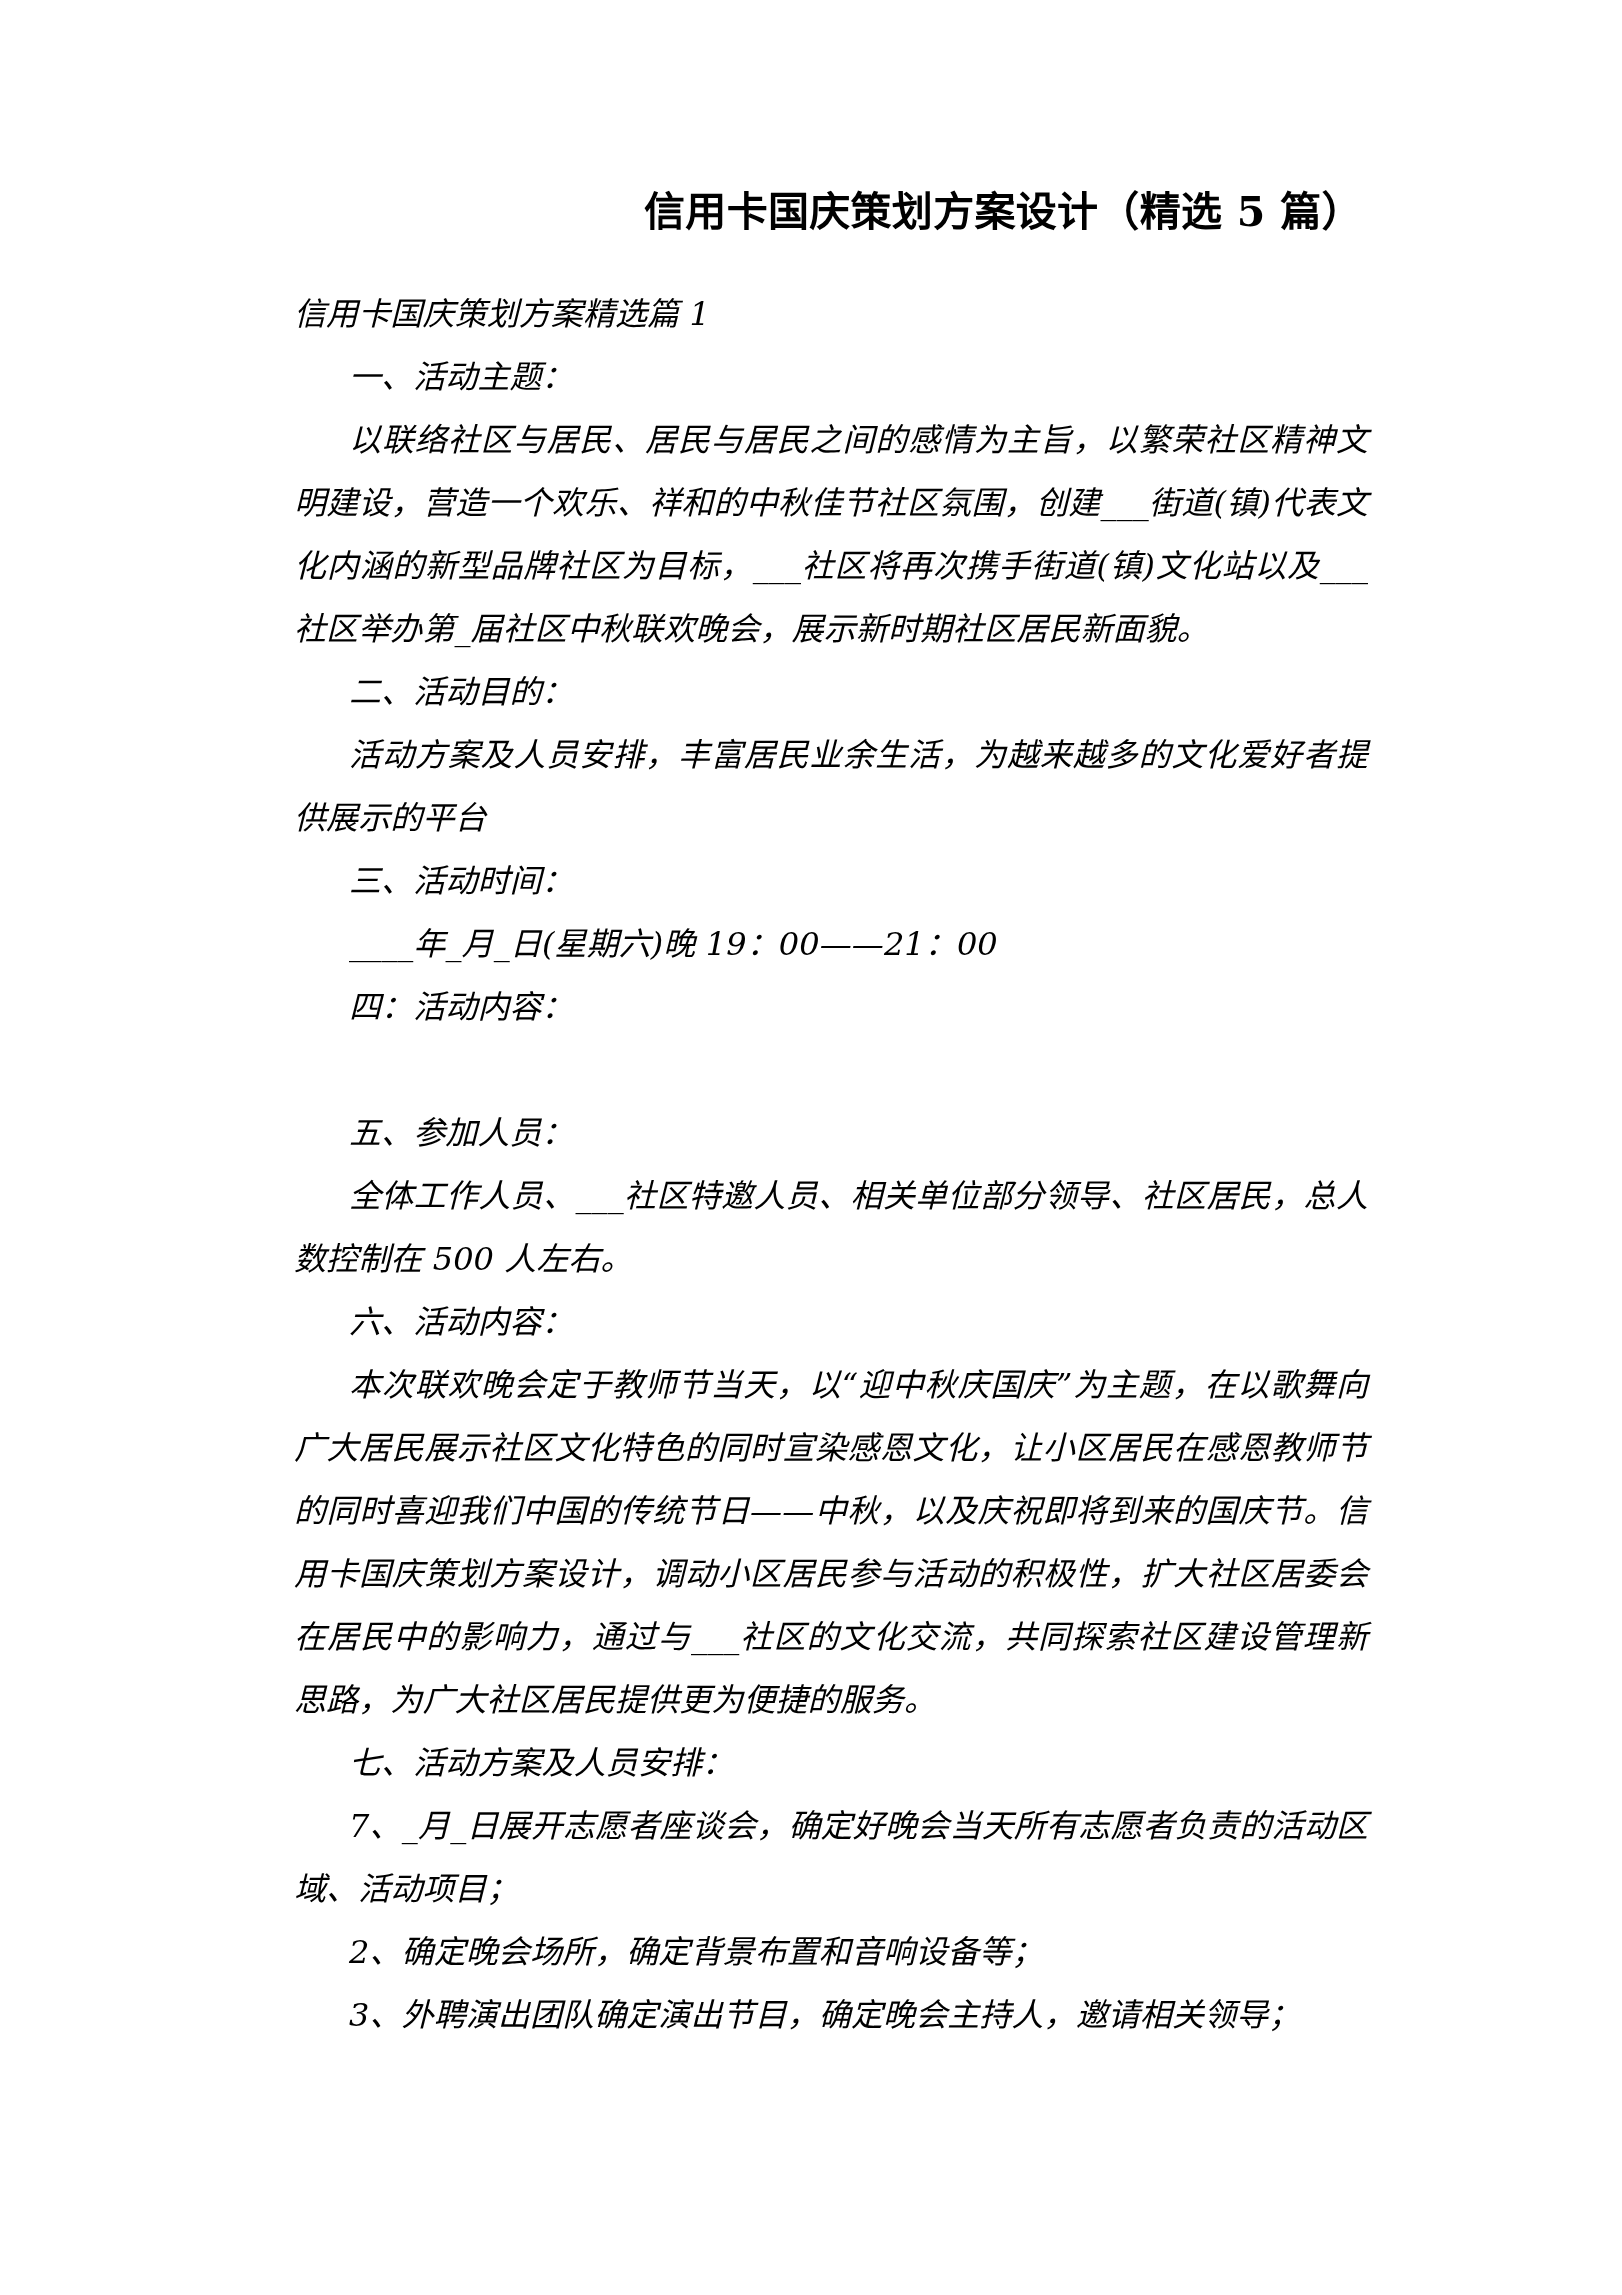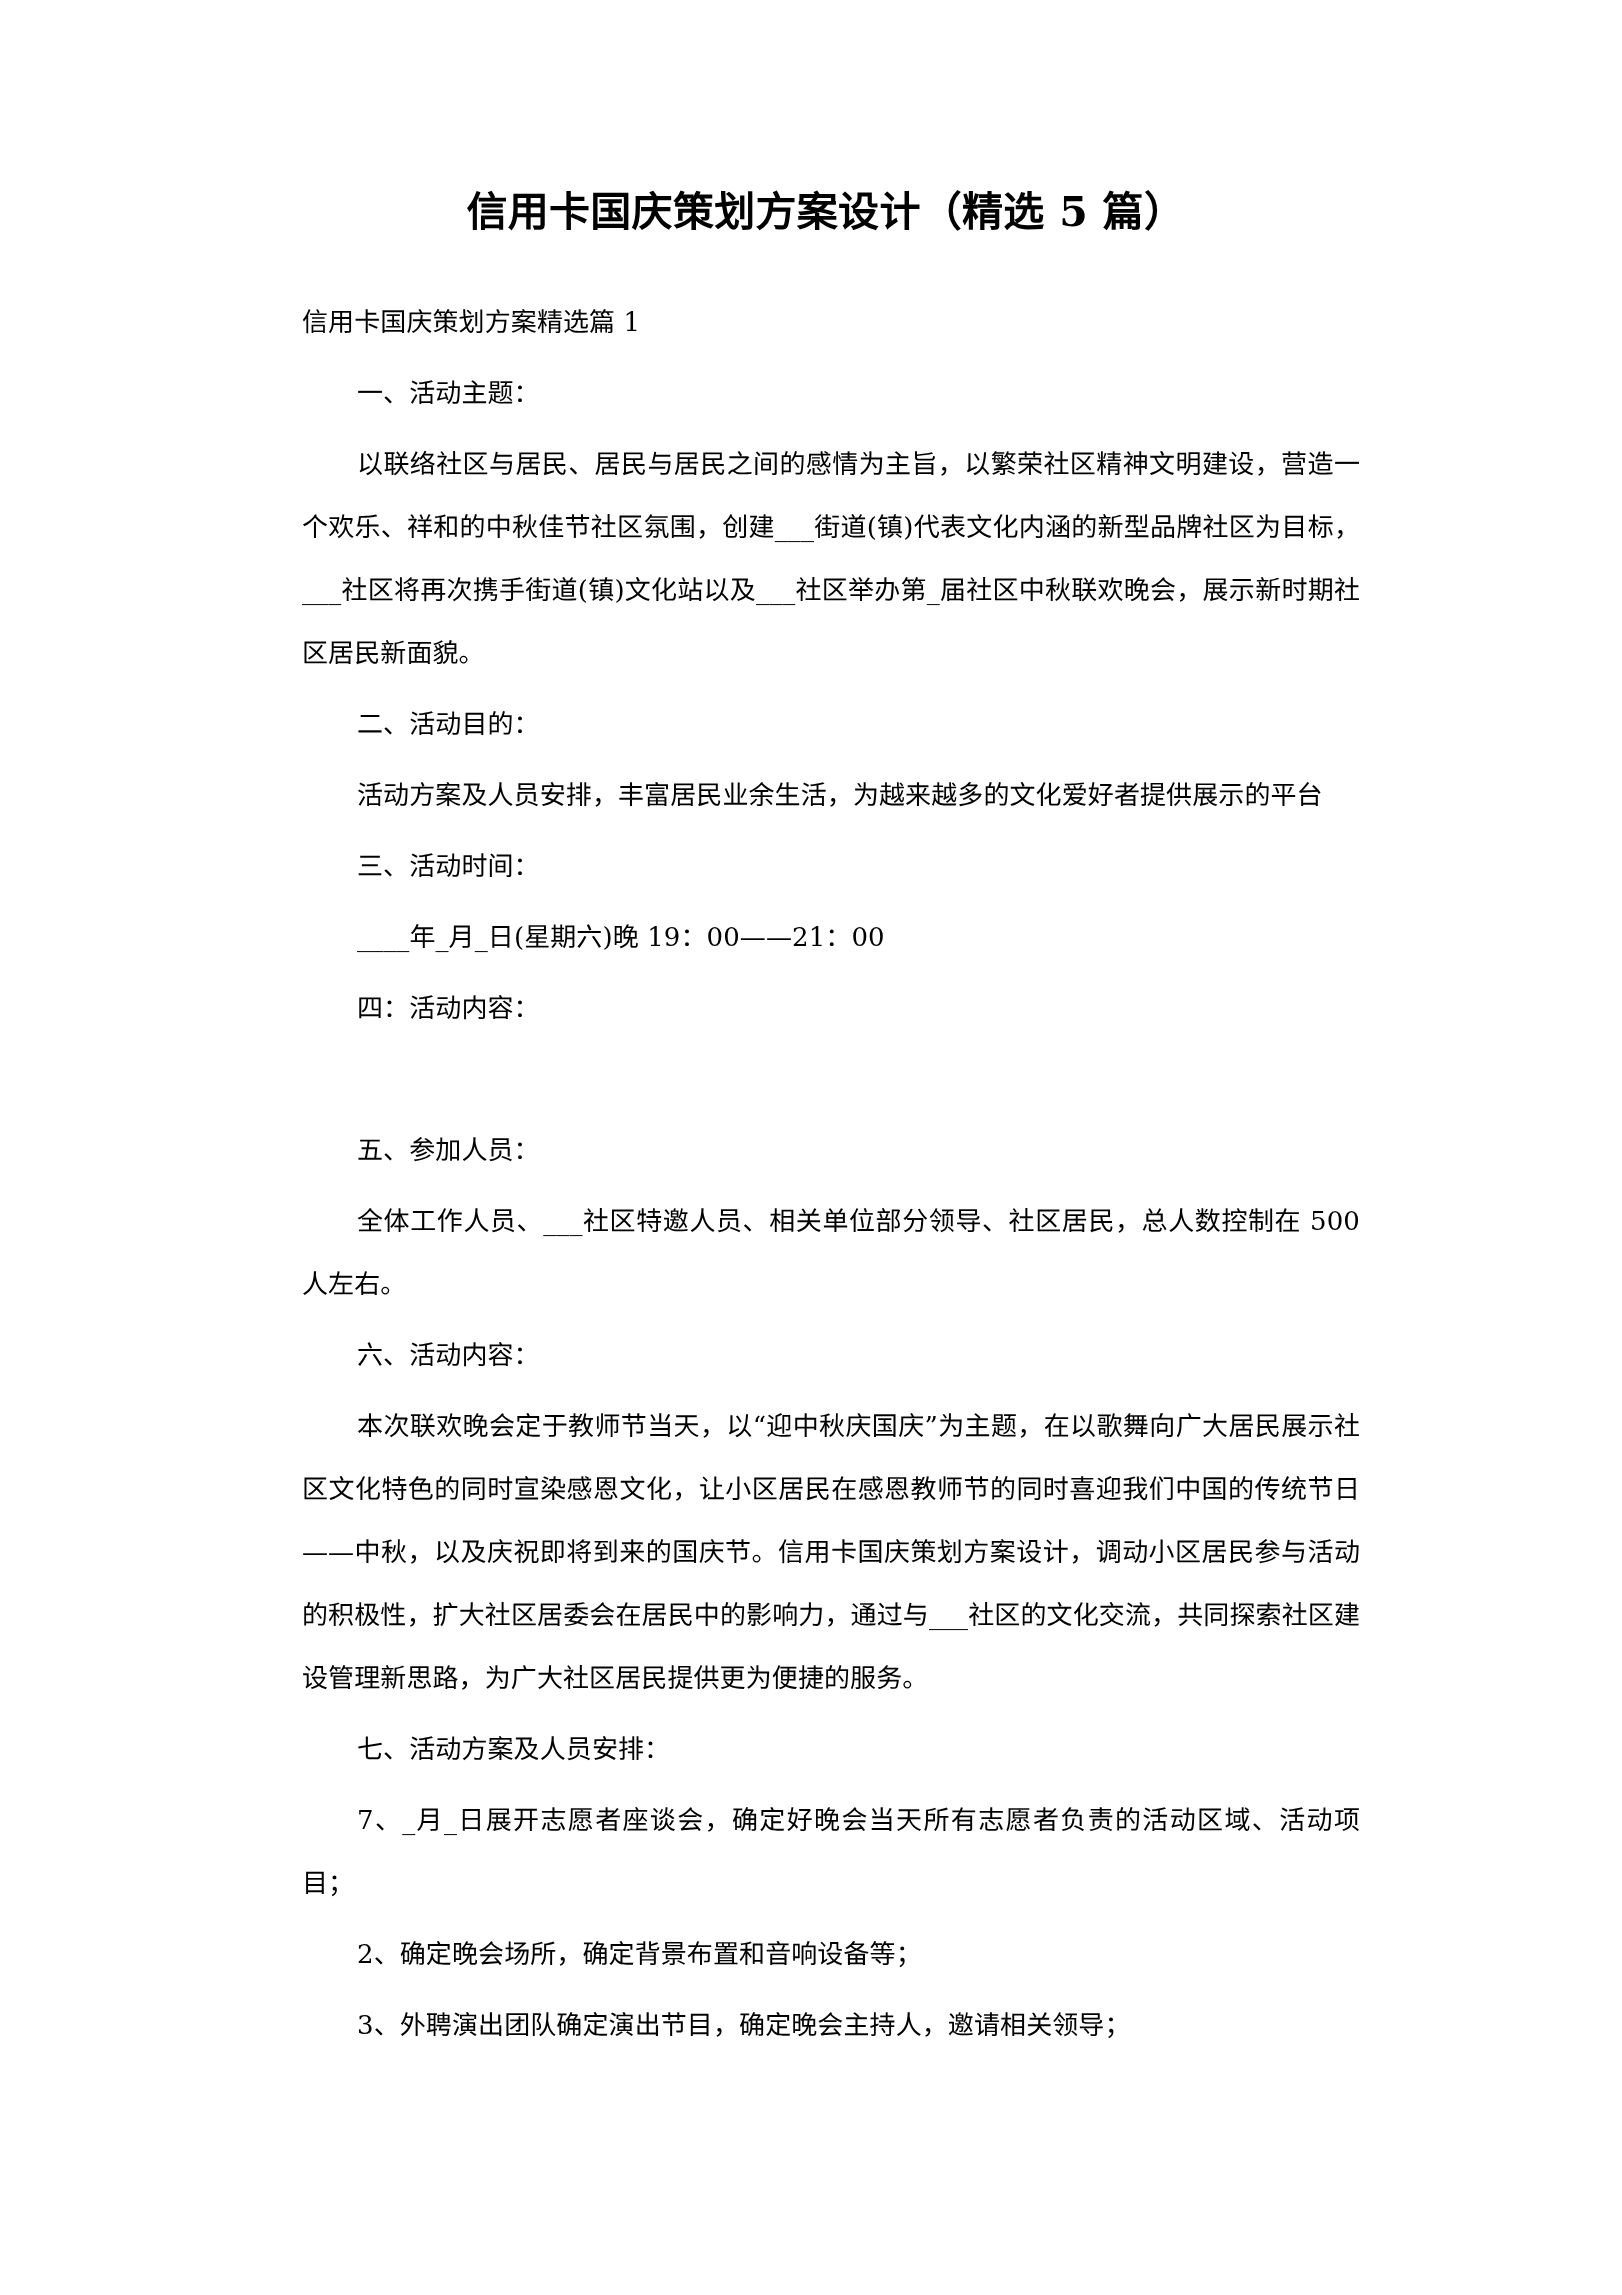--- a/index.html
+++ b/index.html
@@ -34,46 +34,47 @@
   }
 
   
   .doc-title {
     font-size: 41px;
     font-weight: 700;
     line-height: 1.25;
     letter-spacing: 0.3px;
     margin: 0;
     padding: 0;
-    text-align: center;
+    text-align: right;
     white-space: nowrap;
     position: absolute;
     top: 187px;
     left: -5.2px;
     width: 1074px;
   }
 
   
   .body-flow {
     position: absolute;
     top: 283px;
     left: 0;
     width: 1074px;
   }
 
   p.line,
   p.para {
-    margin: 8px;
+    margin: 0;
     padding: 0;
-    font-size: 26px;
+    font-size: 32px;
     line-height: 63px;
     text-align: justify;
     text-justify: inter-ideograph;
     letter-spacing: 0.1px;
     word-break: break-all;
+    font-style: italic;
   }
 
   
   p.flush {
     text-indent: 0;
   }
 
   
   p.indent {
     text-indent: 55px;

